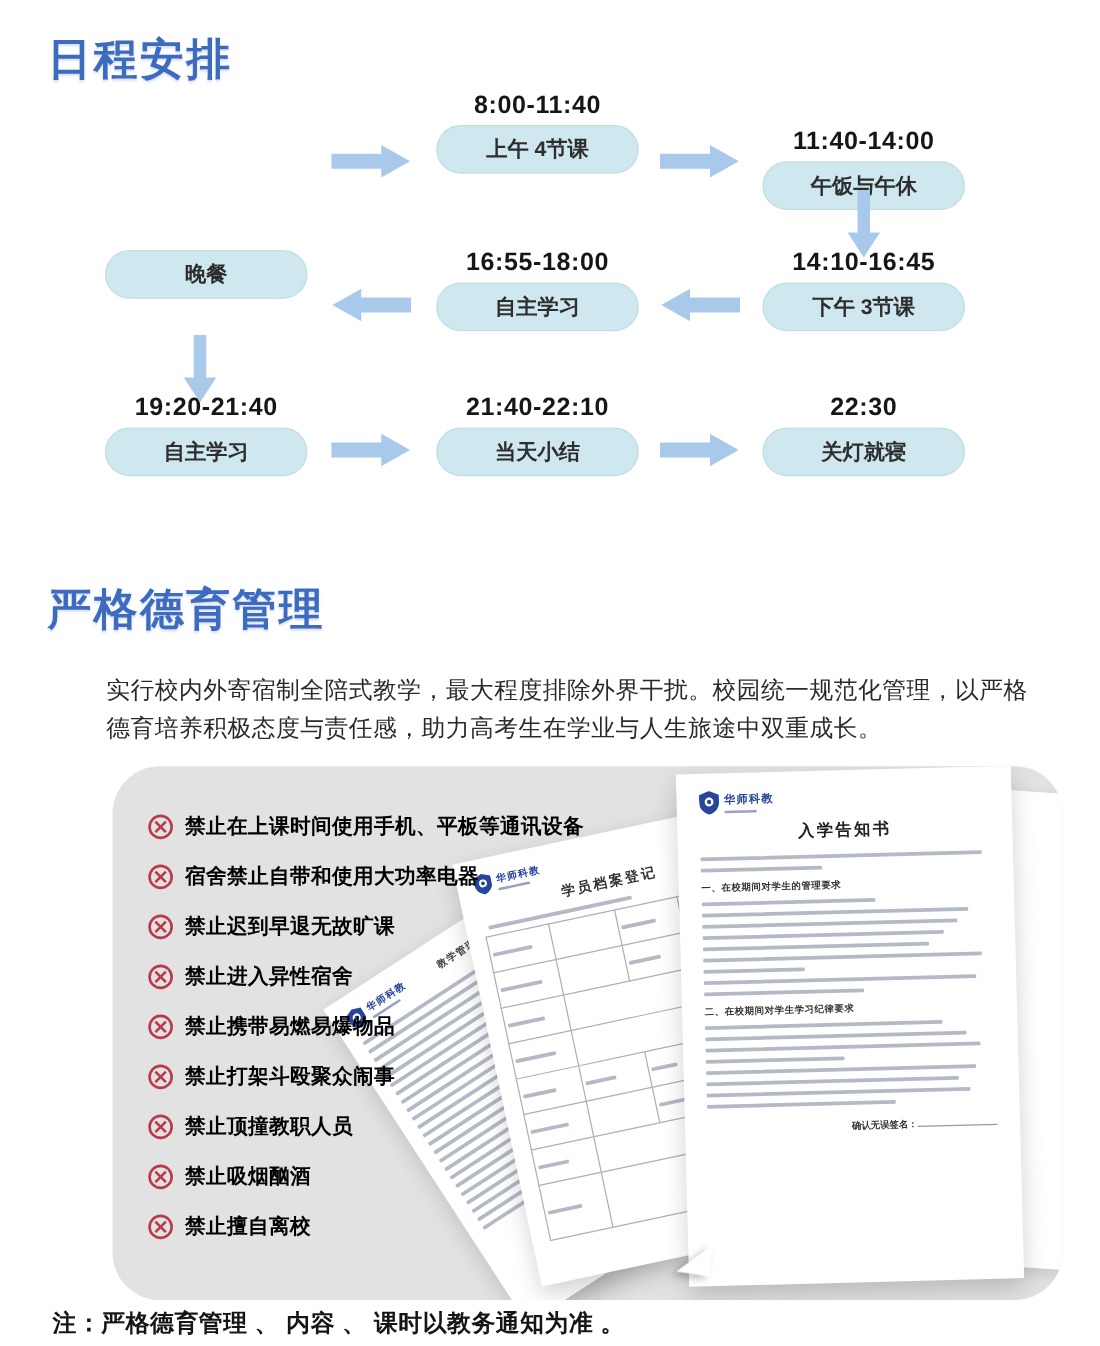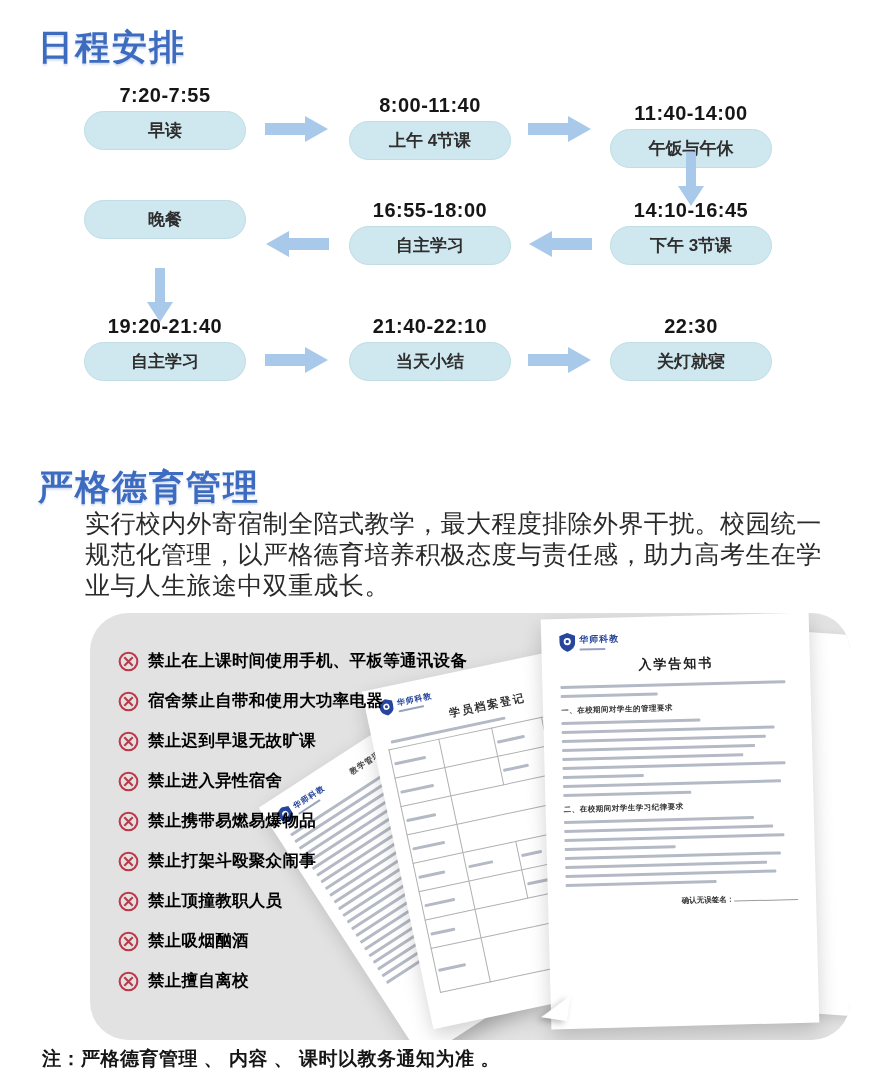--- a/index.html
+++ b/index.html
@@ -18,21 +18,21 @@
   
   .cell{position:absolute;width:170px;text-align:center;}
   .time{font-size:20px;font-weight:bold;color:#161616;height:26px;line-height:26px;letter-spacing:.5px;}
   .pill{
     margin:3px auto 0;width:160px;height:37px;line-height:37px;background:#cfe7ee;
     border:1px solid #c0dde6;border-radius:20px;font-size:17px;font-weight:bold;color:#2e2e2e;
   }
   .arrow{position:absolute;}
 
   
-  .para{position:absolute;left:85px;top:508px;width:742px;font-size:25px;line-height:31px;color:#2a2a2a;letter-spacing:.4px;}
+  .para{position:absolute;left:85px;top:537px;width:742px;font-size:19px;line-height:31px;color:#2a2a2a;letter-spacing:.4px;}
   .card{position:absolute;left:90px;top:613px;width:760px;height:427px;background:#e2e2e2;border-radius:38px;overflow:hidden;}
   .rules{position:absolute;left:28px;top:37px;z-index:5;list-style:none;margin:0;padding:0;}
   .rule{display:flex;align-items:center;gap:9px;height:22px;margin-bottom:18px;}
   .rule-text{font-size:16.5px;font-weight:bold;color:#000000;letter-spacing:.3px;white-space:nowrap;}
 
   
   .doc{position:absolute;background:#ffffff;box-shadow:0 8px 20px rgba(0,0,0,.18);}
   .logo{display:flex;align-items:center;gap:4px;}
   .brand{font-weight:bold;color:#27459c;letter-spacing:1px;}
   .brand-sub{height:2px;background:#9aa3bd;width:26px;margin-top:2px;border-radius:1px;}
@@ -55,25 +55,21 @@
   
   .note{position:absolute;left:42px;top:1046px;font-size:19px;font-weight:600;color:#151515;letter-spacing:.5px;}
 </style>
 </head>
 <body>
 
 <div class="page">
 
   <div class="sec-title" style="left:38px;top:24px;">日程安排</div>
 
-  <div class="cell" style="left:80px;top:82px;">
-    <div class="time">7:20-7:55</div>
-    <div class="pill">早读</div>
-  </div>
-  <div class="cell" style="left:345px;top:92px;">
+  <div class="cell" style="left:345px;top:71px;">
     <div class="time">8:00-11:40</div>
     <div class="pill">上午 4节课</div>
   </div>
   <div class="cell" style="left:606px;top:100px;">
     <div class="time">11:40-14:00</div>
     <div class="pill">午饭与午休</div>
   </div>
 
   <div class="cell" style="left:606px;top:197px;">
     <div class="time">14:10-16:45</div>

